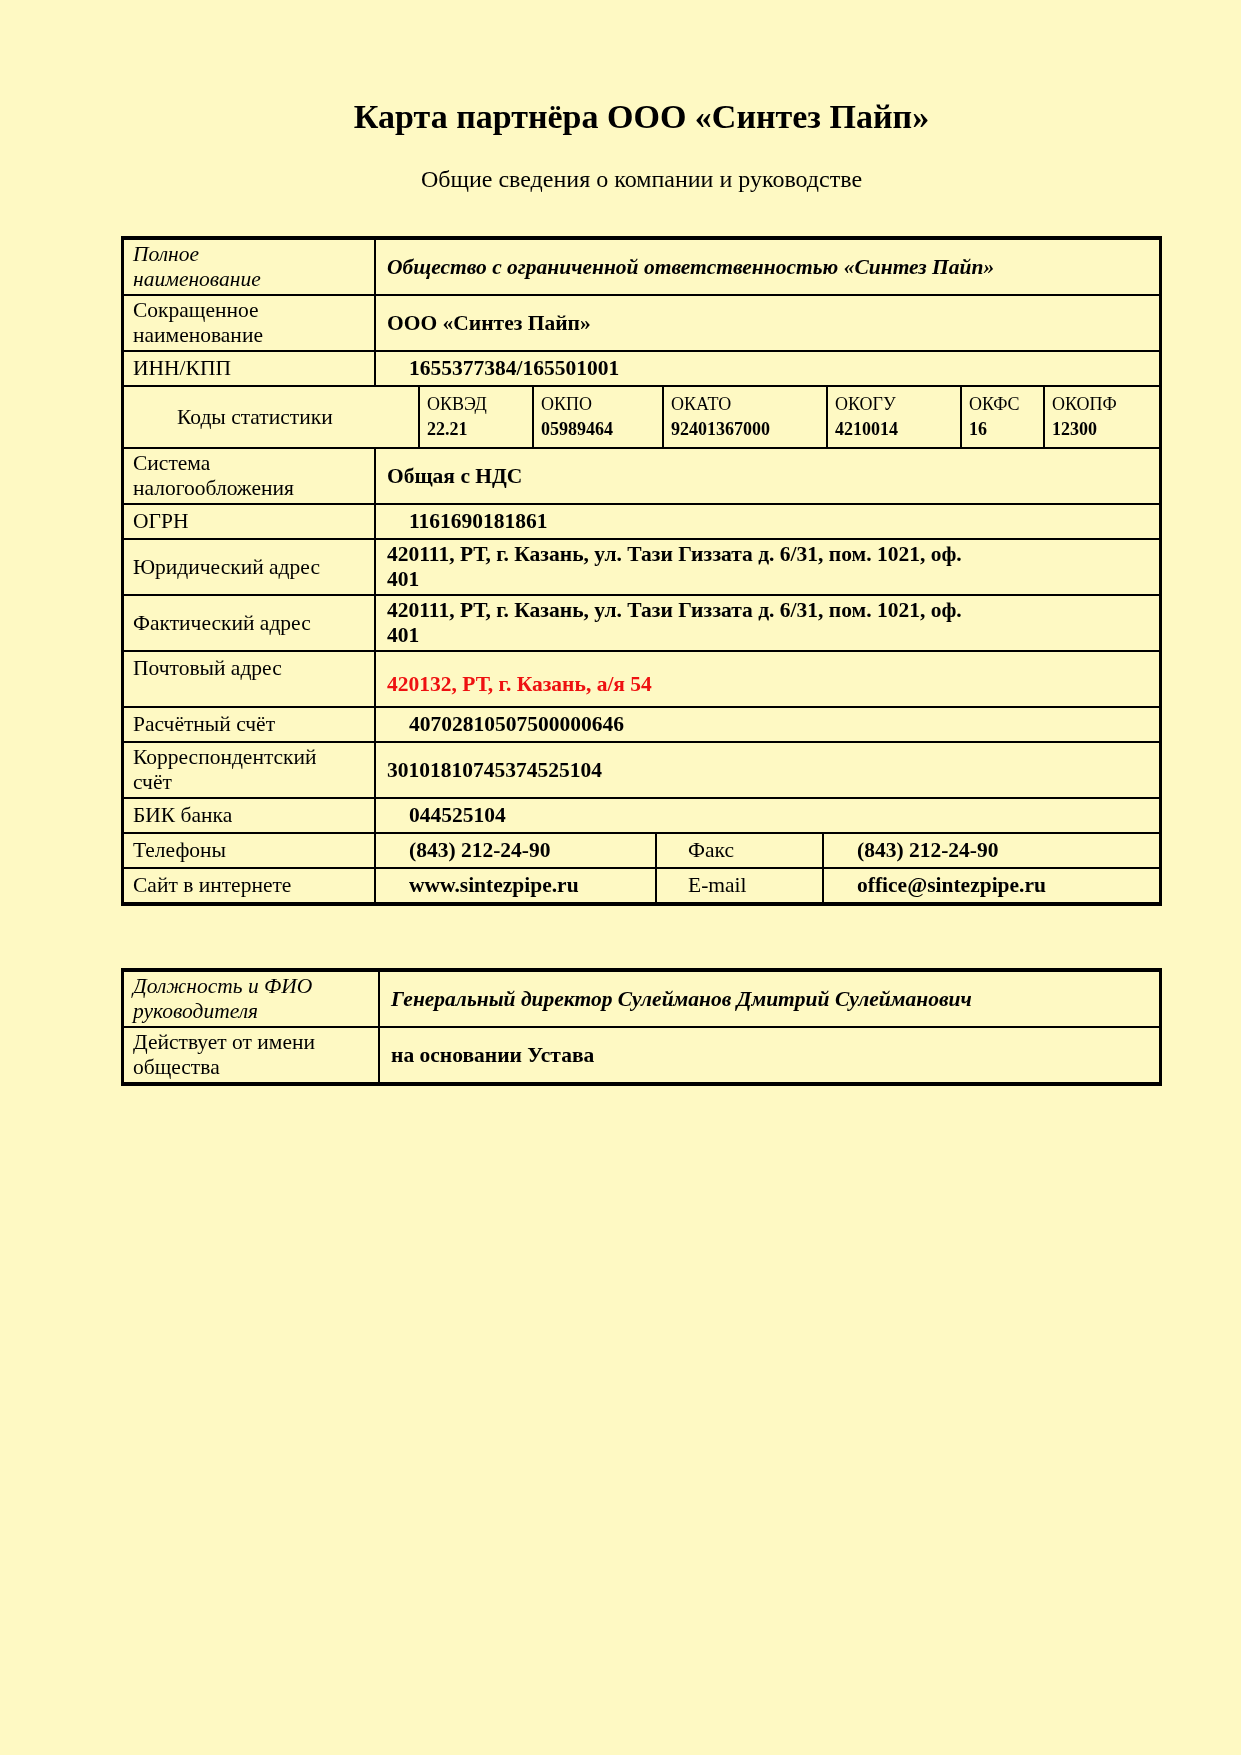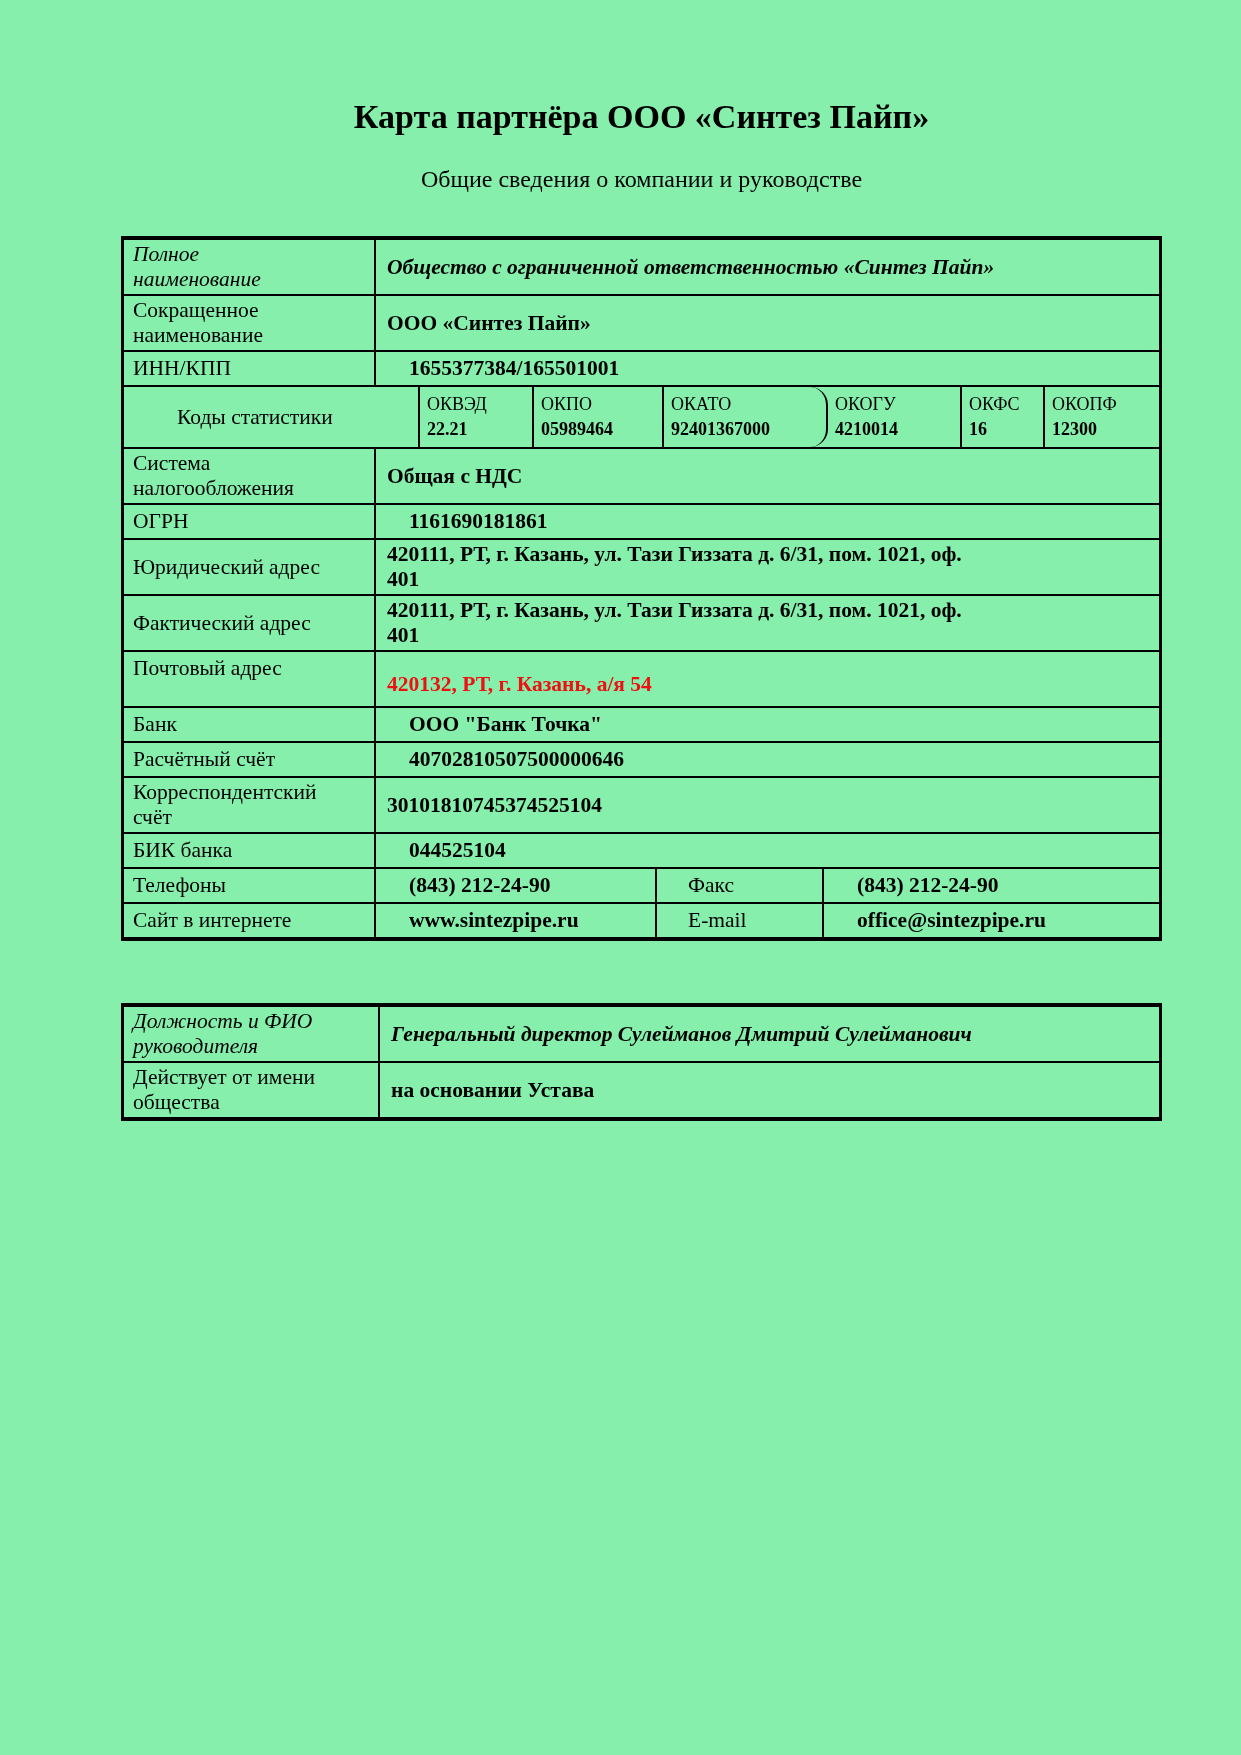--- a/index.html
+++ b/index.html
@@ -1,20 +1,20 @@
 <!DOCTYPE html>
 <html><head>
 <meta charset="utf-8">
 <style>
   html,body { margin:0; padding:0; }
   .doc {
     position: relative;
     width: 1241px;
     height: 1755px;
-    background: #86efac;
+    background: #fef9c3;
     color: #000000;
     font-family: "Liberation Serif", "DejaVu Serif", serif;
     overflow: hidden;
   }
   .content {
     margin-left: 121px;
     width: 1041px;
     padding-top: 97px;
     box-sizing: content-box;
   }
@@ -78,21 +78,21 @@
     border-right: 2px solid #000;
     padding: 3px 7px;
     font-size: 18px;
     line-height: 25px;
   }
   .code:last-child { border-right: none; flex: 1 1 auto; }
   .code-name { font-weight: normal; }
   .code-value { font-weight: bold; }
   .c-okved { flex: 0 0 114px; }
   .c-okpo  { flex: 0 0 130px; }
-  .c-okato { flex: 0 0 164px; border-radius: 18px; }
+  .c-okato { flex: 0 0 164px; }
   .c-okogu { flex: 0 0 134px; }
   .c-okfs  { flex: 0 0 83px;  }
   .sub-val1 { flex: 0 0 259px; border-right: 2px solid #000; font-weight: bold; padding-left: 11px; }
   .sub-lbl2 { flex: 0 0 145px; border-right: 2px solid #000; font-weight: normal; padding-left: 9px; }
   .sub-val2 { flex: 1 1 auto; font-weight: bold; padding-left: 11px; }
 </style>
 </head>
 <body>
 
 <div class="doc">
@@ -171,24 +171,20 @@
         <div class="cell lbl">Фактический адрес</div>
         <div class="cell val">420111, РТ, г. Казань, ул. Тази Гиззата д. 6/31, пом. 1021, оф.
 401</div>
       </div>
 
       <div class="row row-2">
         <div class="cell lbl lbl-top">Почтовый адрес</div>
         <div class="cell val val-low" style="color: rgb(238, 17, 17);">420132, РТ, г. Казань, а/я 54</div>
       </div>
 
-      <div class="row row-1">
-        <div class="cell lbl">Банк</div>
-        <div class="cell val">ООО "Банк Точка"</div>
-      </div>
 
       <div class="row row-1">
         <div class="cell lbl">Расчётный счёт</div>
         <div class="cell val">40702810507500000646</div>
       </div>
 
       <div class="row row-2">
         <div class="cell lbl">Корреспондентский
 счёт</div>
         <div class="cell val">30101810745374525104</div>

